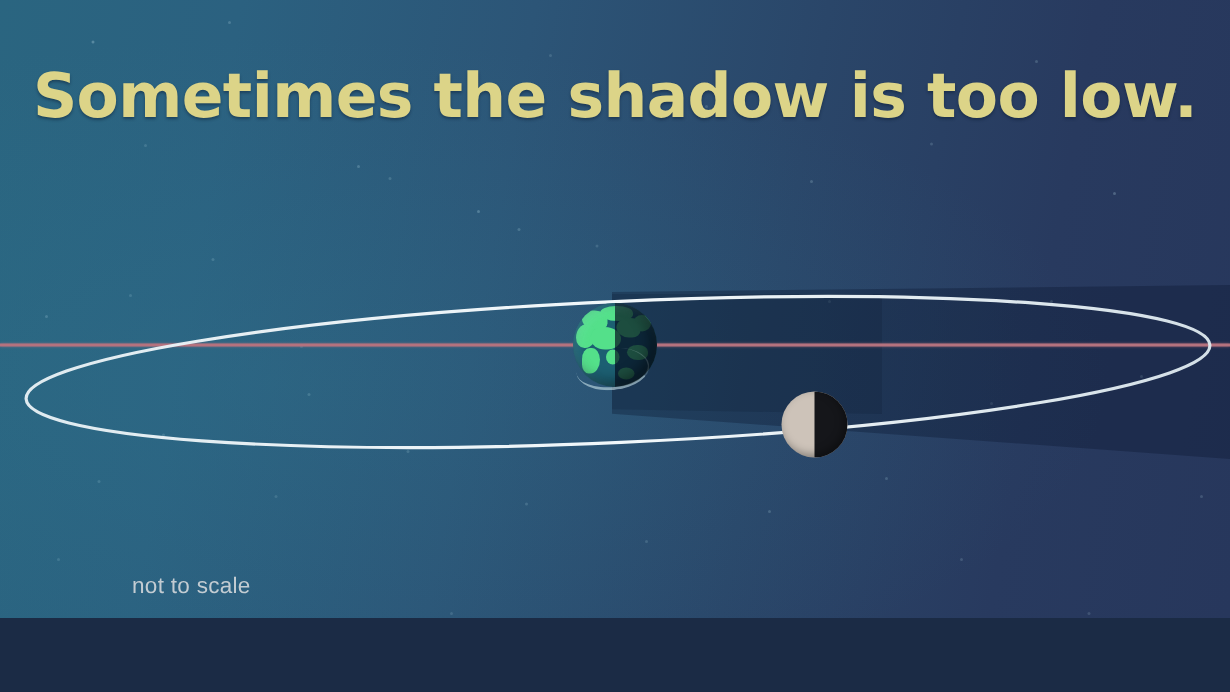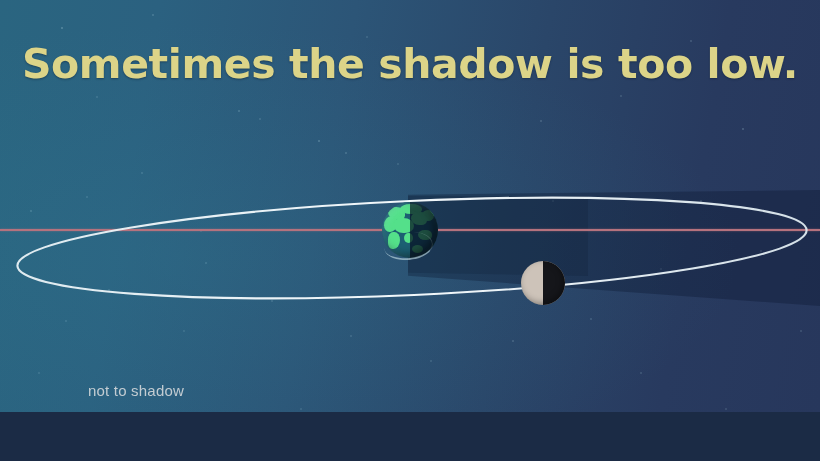--- a/index.html
+++ b/index.html
@@ -262,15 +262,15 @@
 
   <div id="moon">
     <div id="moon-body">
       <div id="moon-night"></div>
     </div>
     <div id="moon-rim"></div>
   </div>
 
   <div id="title">Sometimes the shadow is too low.</div>
 
-  <div id="caption">not to shadow</div>
+  <div id="caption">not to scale</div>
 
 </div>
 
 </body></html>

